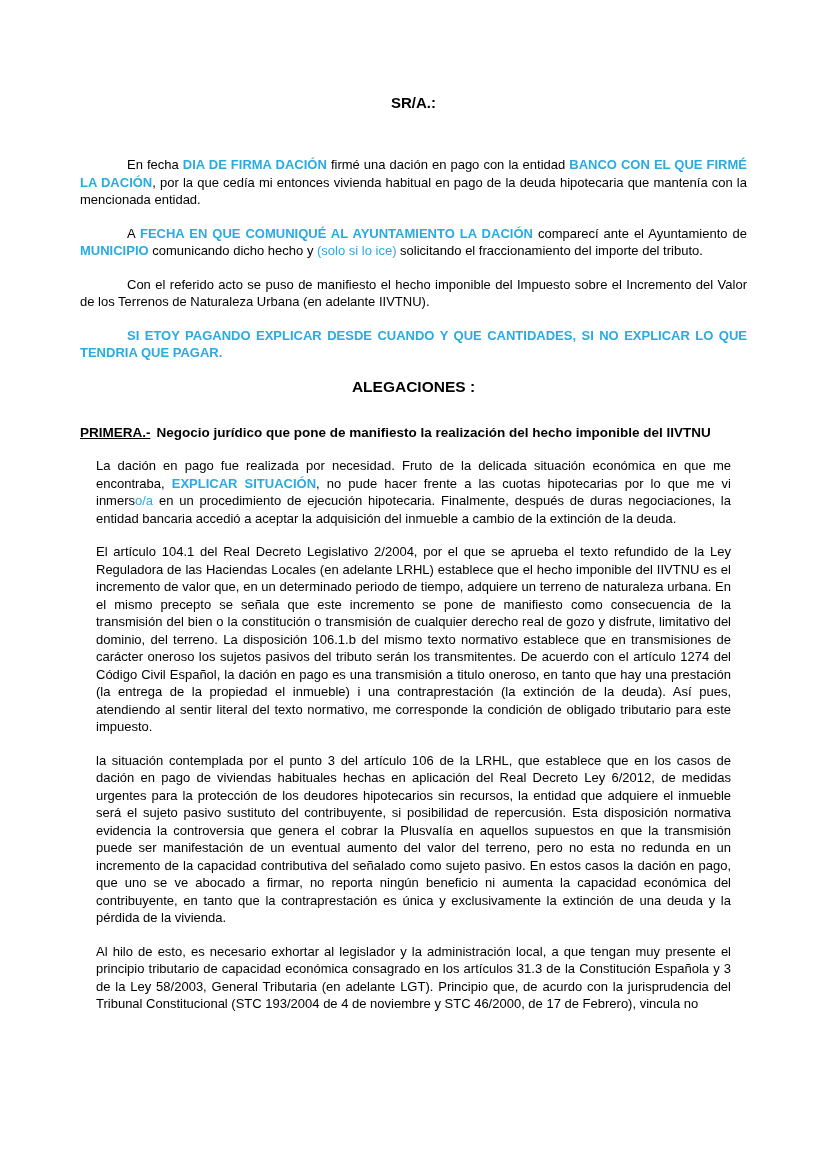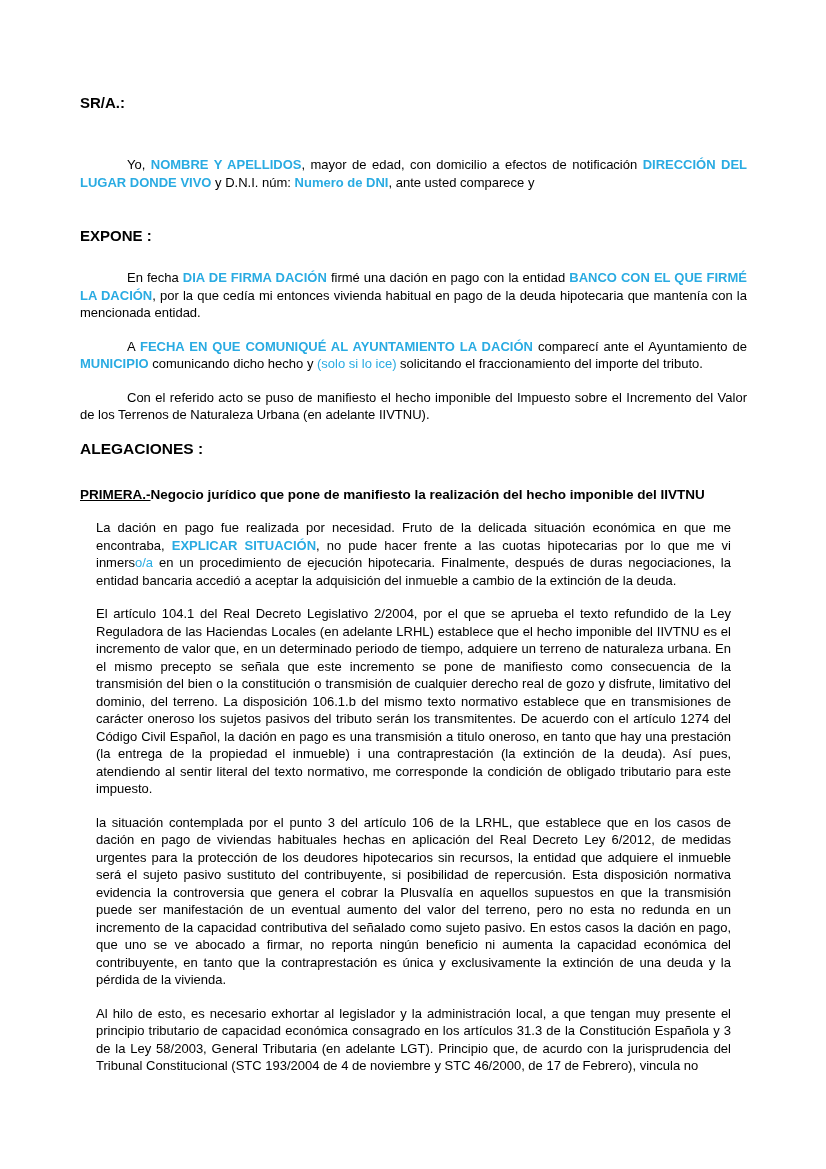--- a/index.html
+++ b/index.html
@@ -11,21 +11,21 @@
     margin: 0 auto;
     background: #ffffff;
     overflow: hidden;
     font-family: "Liberation Sans", "DejaVu Sans", sans-serif;
     font-size: 13px;
     line-height: 17.5px;
     color: #000000;
     padding: 94px 79px 0 80px;
   }
   .center-heading {
-    text-align: left;
+    text-align: center;
     font-weight: 700;
     font-size: 15px;
     line-height: 18px;
     margin: 0;
   }
   .salutation { margin: 0 0 44px 0; }
   .expone-heading { margin: 36px 0 24px 0; }
   .alegaciones-heading { margin: 14px 0 28px 0; font-size: 15.5px; }
   .para {
     margin: 0 0 16px 0;
@@ -43,43 +43,42 @@
   .instruction {
     color: var(--accent, #29abe2);
     font-weight: 700;
   }
   .primera-heading {
     font-weight: 700;
     font-size: 13.5px;
     margin: 28px 0 16px 0;
   }
   .primera-label { text-decoration: underline; margin-top: 22px; }
-  .primera-title { margin-left: 0; }
+  .primera-title { margin-left: 6px; }
   .body-para {
     margin: 16px;
     text-align: justify;
   }
 </style>
 </head>
 <body>
 
 <div class="page">
 
   <h1 class="center-heading salutation">SR/A.:</h1>
 
-  <p class="para indent"><span>Yo, </span><span class="ph">NOMBRE Y APELLIDOS</span><span>, mayor de edad, con domicilio a efectos de notificación </span><span class="ph">DIRECCIÓN DEL LUGAR DONDE VIVO</span><span> y D.N.I. núm: </span><span class="ph">Numero de DNI</span><span>, ante usted comparece y</span></p>
 
-  <h2 class="center-heading expone-heading">EXPONE :</h2>
 
   <p class="para indent"><span>En fecha </span><span class="ph">DIA DE FIRMA DACIÓN</span><span> firmé una dación en pago con la entidad </span><span class="ph">BANCO CON EL QUE FIRMÉ LA DACIÓN</span><span>, por la que cedía mi entonces vivienda habitual en pago de la deuda hipotecaria que mantenía con la mencionada entidad.</span></p>
 
   <p class="para indent"><span>A </span><span class="ph">FECHA EN QUE COMUNIQUÉ AL AYUNTAMIENTO LA DACIÓN</span><span> comparecí ante el Ayuntamiento de </span><span class="ph">MUNICIPIO</span><span> comunicando dicho hecho y </span><span class="ph-plain">(solo si lo ice)</span><span> solicitando el fraccionamiento del importe del tributo.</span></p>
 
   <p class="para indent">Con el referido acto se puso de manifiesto el hecho imponible del Impuesto sobre el Incremento del Valor de los Terrenos de Naturaleza Urbana (en adelante IIVTNU).</p>
 
+  <p class="para indent instruction">SI ETOY PAGANDO EXPLICAR DESDE CUANDO Y QUE CANTIDADES, SI NO EXPLICAR LO QUE TENDRIA QUE PAGAR.</p>
 
   <h2 class="center-heading alegaciones-heading">ALEGACIONES :</h2>
 
   <p class="primera-heading"><span class="primera-label">PRIMERA.-</span><span class="primera-title">Negocio jurídico que pone de manifiesto la realización del hecho imponible del IIVTNU</span></p>
 
   <p class="body-para"><span>La dación en pago fue realizada por necesidad. Fruto de la delicada situación económica en que me encontraba, </span><span class="ph">EXPLICAR SITUACIÓN</span><span>, no pude hacer frente a las cuotas hipotecarias por lo que me vi inmers</span><span class="ph-plain">o/a</span><span> en un procedimiento de ejecución hipotecaria. Finalmente, después de duras negociaciones, la entidad bancaria accedió a aceptar la adquisición del inmueble a cambio de la extinción de la deuda.</span></p>
 
   <p class="body-para">El artículo 104.1 del Real Decreto Legislativo 2/2004, por el que se aprueba el texto refundido de la Ley Reguladora de las Haciendas Locales (en adelante LRHL) establece que el hecho imponible del IIVTNU es el incremento de valor que, en un determinado periodo de tiempo, adquiere un terreno de naturaleza urbana. En el mismo precepto se señala que este incremento se pone de manifiesto como consecuencia de la transmisión del bien o la constitución o transmisión de cualquier  derecho real de gozo y disfrute, limitativo del dominio, del terreno. La disposición 106.1.b del mismo texto normativo establece que en transmisiones de carácter oneroso los sujetos pasivos del tributo serán los transmitentes. De acuerdo con el artículo 1274 del Código Civil Español, la dación en pago es una transmisión a titulo oneroso, en tanto que hay una prestación (la entrega de la propiedad el inmueble) i una contraprestación (la extinción de la deuda). Así pues, atendiendo al sentir literal del texto normativo, me corresponde la condición de obligado tributario para este impuesto.</p>
 
 

